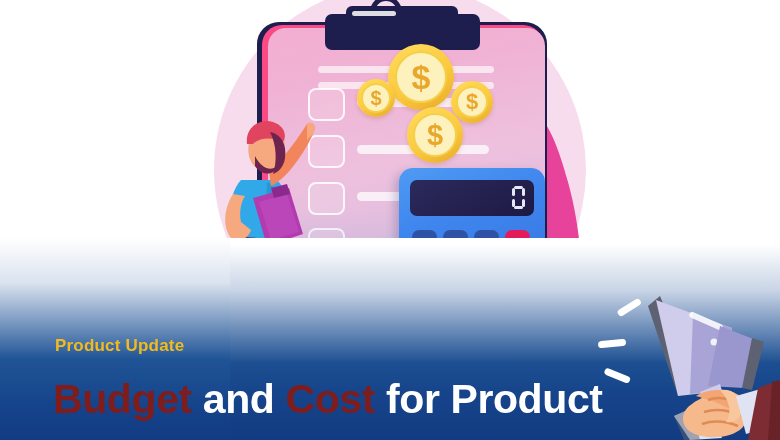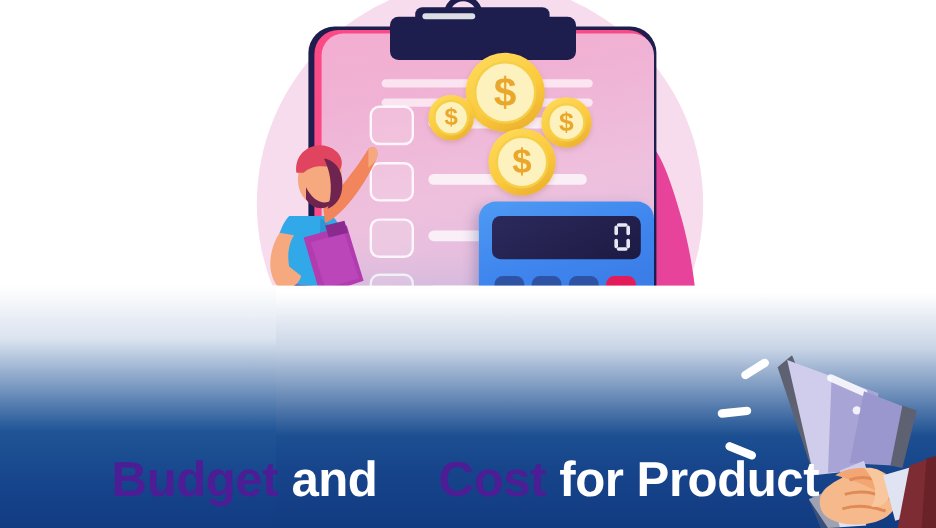--- a/index.html
+++ b/index.html
@@ -160,21 +160,21 @@
     font-family:"Liberation Sans", sans-serif;
     white-space:nowrap;
   }
   .headline{
     position:absolute;left:53px;top:378px;
     font-size:41px;font-weight:bold;letter-spacing:-.4px;
     font-family:"Liberation Sans", sans-serif;
     white-space:nowrap;
     line-height:1.05;
   }
-  .hl-accent{color:#4c1d95;margin-left:40px;}
+  .hl-accent{color:#7f1d1d;}
   .hl-white{color:#ffffff;}
 </style>
 </head>
 <body>
 
 <div id="banner">
 
   <div class="bg-white"></div>
 
   <div class="pink-circle"></div>
@@ -331,18 +331,19 @@
 
     <path d="M124 94 C136 92, 146 100, 146 112 C146 122, 138 128, 130 126 C136 118, 134 104, 124 94 Z" fill="#f9c79d"></path>
 
     <path d="M140 100 L168 92 L184 128 L150 138 Z" fill="#dfe3f2"></path>
     <circle cx="162" cy="120" r="2.5" fill="#b9bfd4"></circle>
 
     <path d="M162 92 L184 84 L184 144 L152 144 Z" fill="#7e2c33"></path>
     <path d="M176 86 L184 84 L184 144 L172 144 Z" fill="#6a2229"></path>
   </svg>
 
+  <div class="kicker">Product Update</div>
 
   <div class="headline">
     <span class="hl-accent">Budget</span><span>&nbsp;</span><span class="hl-white">and</span><span>&nbsp;</span><span class="hl-accent">Cost</span><span>&nbsp;</span><span class="hl-white">for Product</span>
   </div>
 
 </div>
 
 </body></html>

